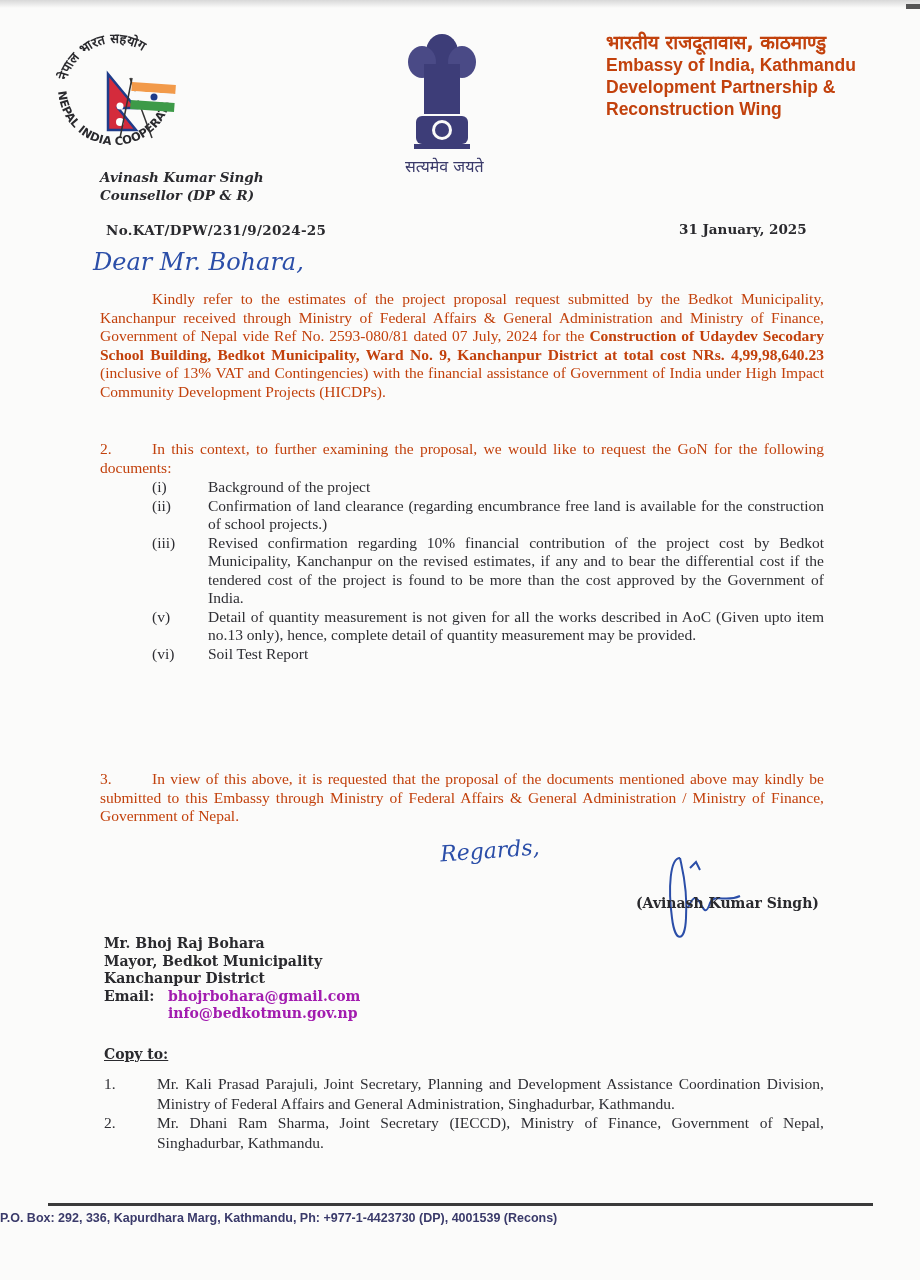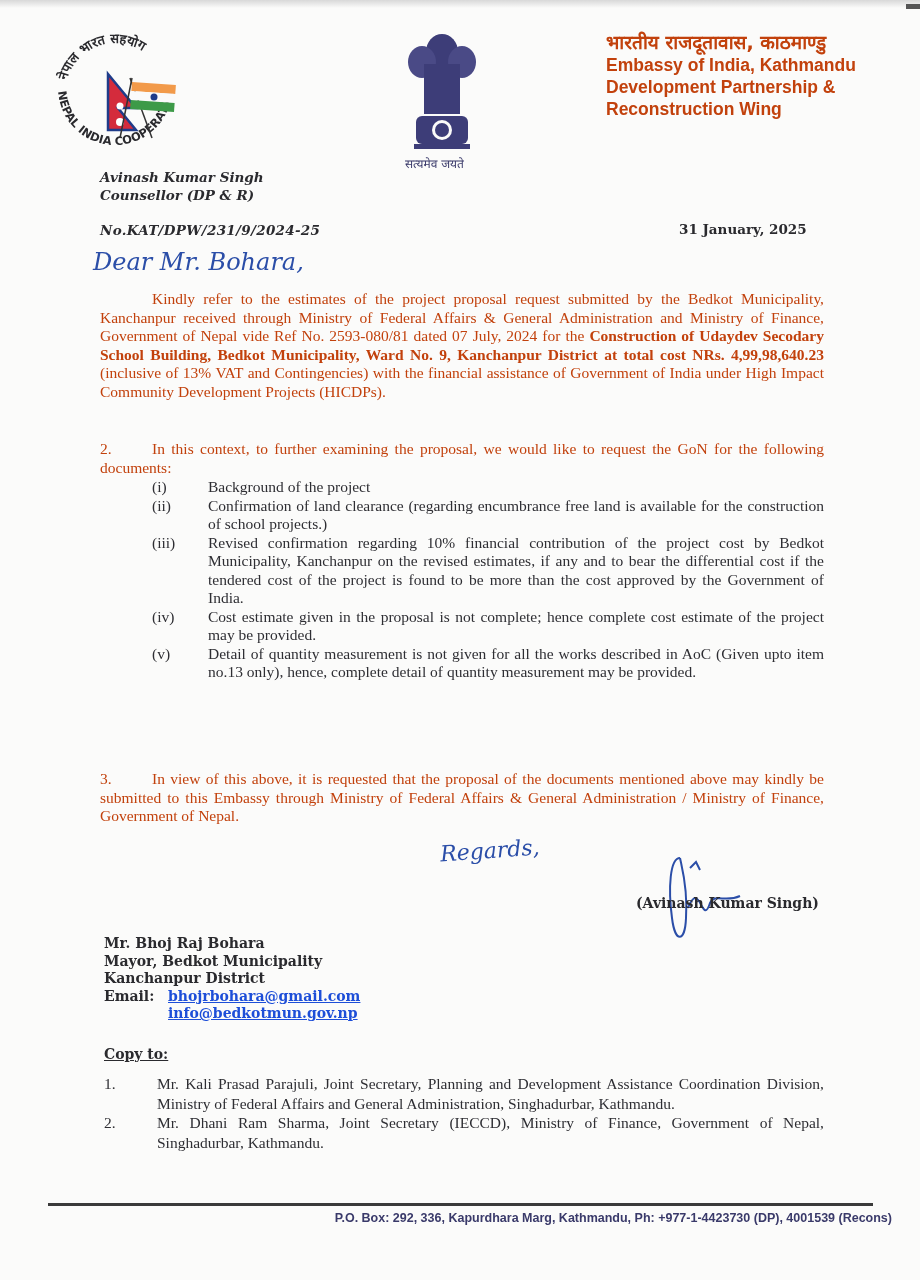--- a/index.html
+++ b/index.html
@@ -3,51 +3,51 @@
 <meta charset="utf-8">
 <style>
   html, body { margin:0; padding:0; }
   body { width:920px; height:1280px; background:#fbfbfa; position:relative; overflow:hidden;
          font-family:"DejaVu Serif", serif; color:#2a2a2e; }
   .topshade { position:absolute; left:0; top:0; width:920px; height:8px; background:linear-gradient(#d8d8d8,#fbfbfa); }
   .topmark { position:absolute; right:0; top:4px; width:14px; height:5px; background:#555; }
   .abs { position:absolute; }
   .logo { left:40px; top:18px; width:150px; height:150px; }
   .emblem { left:402px; top:24px; width:80px; height:130px; }
-  .motto { left:405px; top:155px; font-size:12px; color:#3a3a6a; font-family:"DejaVu Sans", sans-serif; }
+  .motto { left:405px; top:155px; font-size:16px; color:#3a3a6a; font-family:"DejaVu Sans", sans-serif; }
   .hdr { left:590px; top:30px; color:#c2410c; font-family:"Liberation Sans", sans-serif; font-weight:bold;margin-left:16px; }
   .hdr .hi { font-size:19px; line-height:24px; font-family:"DejaVu Sans", sans-serif; font-weight:bold; }
   .hdr .en { font-size:17.5px; line-height:22px; }
   .sender { left:100px; top:168px; font-weight:bold; font-size:13.5px; line-height:18px;font-style:italic; }
-  .refno { left:100px; top:222px; font-weight:bold; font-size:13.5px; letter-spacing:0.3px;font-style:italic; }
+  .refno { left:106px; top:222px; font-weight:bold; font-size:13.5px; letter-spacing:0.3px; }
   .date { left:679px; top:221px; font-weight:bold; font-size:13.5px; }
   .greet { left:93px; top:248px; font-family:"DejaVu Serif", serif; font-style:italic; font-size:24px; color:#2b4ea8; }
   .body { left:100px; width:724px; font-family:"Liberation Serif", serif; font-size:15.5px; line-height:18.5px; text-align:justify; color:#c2410c; }
   .p1 { top:290px; text-indent:52px; }
   .p2 { top:440px; }
   .p2 .num { display:inline-block; width:52px; }
   .list { left:152px; top:478px; width:672px; font-family:"Liberation Serif", serif; font-size:15.5px; line-height:18.5px; color:#2e2e33; }
   .li { display:flex; }
   .li .rn { width:56px; flex:none; }
   .li .tx { flex:1; text-align:justify; }
   .p3 { top:770px; }
   .p3 .num { display:inline-block; width:52px; }
   .regards { left:440px; top:838px; font-style:italic; font-size:22px; color:#2b4ea8; transform:rotate(-4deg); }
   .sig { left:640px; top:848px; width:120px; height:100px; }
   .signame { left:636px; top:895px; font-weight:bold; font-size:14px; }
   .addr { left:104px; top:935px; font-weight:bold; font-size:14px; line-height:17.5px; }
   .addr .em { display:inline-block; width:64px; }
-  .addr a { color:#1d4ed8; text-decoration:underline; }
+  .addr a { color:#a21caf; }
   .copyto { left:104px; top:1046px; font-weight:bold; font-size:14px; text-decoration:underline; }
   .cclist { left:104px; top:1074px; width:720px; font-family:"Liberation Serif", serif; font-size:15.5px; line-height:19.5px; color:#2e2e33; }
   .cc { display:flex; }
   .cc .rn { width:53px; flex:none; }
   .cc .tx { flex:1; text-align:justify; }
   .rule { left:48px; top:1203px; width:825px; height:3px; background:#3a3a3a; }
-  .footer { left:0; top:1210px; width:892px; text-align:right; font-family:"Liberation Sans", sans-serif; font-weight:bold; font-size:12.5px; line-height:17px; color:#3a3a6a; }
+  .footer { left:0; top:1210px; width:892px; text-align:left; font-family:"Liberation Sans", sans-serif; font-weight:bold; font-size:12.5px; line-height:17px; color:#3a3a6a; }
   .bold { font-weight:bold; }
 </style>
 </head>
 <body>
 
 <div class="topshade"></div>
 <div class="topmark"></div>
 
 <svg class="abs logo" viewBox="0 0 150 150">
   <defs>
@@ -111,26 +111,26 @@
     </div>
   <div class="li">
       <span class="rn">(ii)</span>
       <span class="tx">Confirmation of land clearance (regarding encumbrance free land is available for the construction of school projects.)</span>
     </div>
   <div class="li">
       <span class="rn">(iii)</span>
       <span class="tx">Revised confirmation regarding 10% financial contribution of the project cost by Bedkot Municipality, Kanchanpur on the revised estimates, if any and to bear the differential cost if the tendered cost of the project is found to be more than the cost approved by the Government of India.</span>
     </div>
   <div class="li">
-      <span class="rn">(iv)</span>
-      <span class="tx">Cost estimate given in the proposal is not complete; hence complete cost estimate of the project may be provided.</span>
+      <span class="rn">(v)</span>
+      <span class="tx">Detail of quantity measurement is not given for all the works described in AoC (Given upto item no.13 only), hence, complete detail of quantity measurement may be provided.</span>
     </div>
   <div class="li">
-      <span class="rn">(v)</span>
-      <span class="tx">Detail of quantity measurement is not given for all the works described in AoC (Given upto item no.13 only), hence, complete detail of quantity measurement may be provided.</span>
+      <span class="rn">(vi)</span>
+      <span class="tx">Soil Test Report</span>
     </div>
 </div>
 
 <div class="abs body p3"><span class="num">3.</span><span>In view of this above, it is requested that the proposal of the documents mentioned above may kindly be submitted to this Embassy through Ministry of Federal Affairs &amp; General Administration / Ministry of Finance, Government of Nepal.</span></div>
 
 <div class="abs regards">Regards,</div>
 
 <svg class="abs sig" viewBox="0 0 120 100">
   <path d="M40,10 C30,10 28,40 32,70 C35,95 45,95 46,70 C48,40 42,20 40,10 M48,60 C60,30 62,80 70,55 C75,45 85,55 100,48 M50,20 L56,14 L60,22" fill="none" stroke="#2b4ea8" stroke-width="2"></path>
 </svg>

